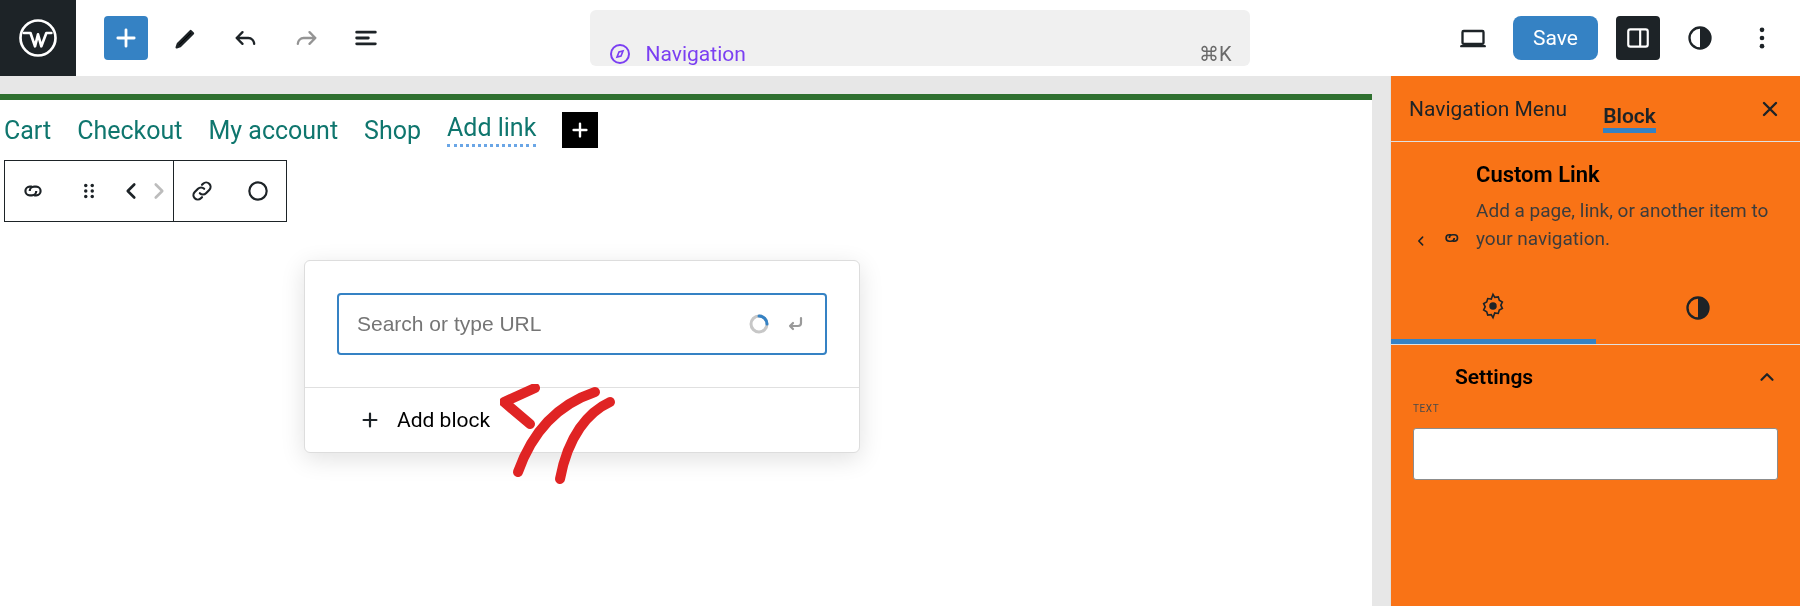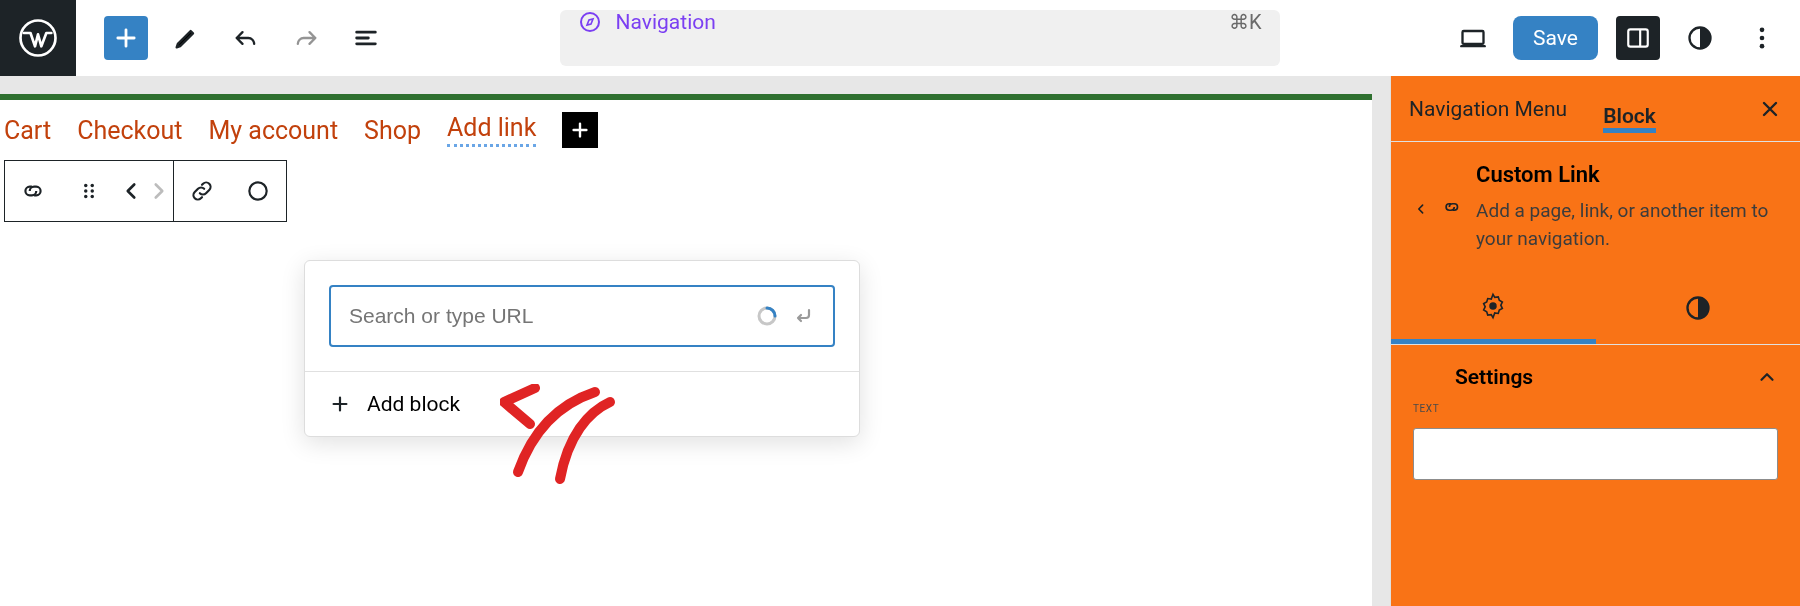--- a/index.html
+++ b/index.html
@@ -9,62 +9,62 @@
   .topbar { display:flex; align-items:center; height:76px; padding:0 16px 0 0; gap:12px; }
   .wp-logo { width:76px; height:76px; background:#1d2327; display:flex; align-items:center; justify-content:center; }
   .wp-logo svg { width:40px; height:40px; }
   .btn { display:flex; align-items:center; justify-content:center; height:44px; min-width:44px; border-radius:4px; cursor:pointer; }
   .btn-primary { background:#3582c4; color:#fff; }
   .btn-icon svg { width:28px; height:28px; }
   .btn-plain svg { width:28px; height:28px; }
   .muted svg { color:#949494; }
   .topbar .left-group { display:flex; align-items:center; gap:16px; padding-left:16px; }
   .topbar .center { flex:1; display:flex; justify-content:center; }
-  .nav-pill { display:flex; align-items:flex-start; background:#f0f0f0; border-radius:6px; height:56px; width:720px; padding:0 18px; gap:14px; }
+  .nav-pill { display:flex; align-items:flex-end; background:#f0f0f0; border-radius:6px; height:56px; width:660px; padding:0 18px; gap:14px; }
   .nav-pill .label { color:#7b3ff2; font-size:21px; }
   .nav-pill .shortcut { margin-left:auto; color:#6a6a6a; font-size:20px; }
   .topbar .right-group { display:flex; align-items:center; gap:18px; }
   .save-btn { background:#3582c4; color:#fff; font-size:21px; padding:0 20px; height:44px; display:flex; align-items:center; border-radius:8px; cursor:pointer; }
   .square-icon-btn { width:44px; height:44px; display:flex; align-items:center; justify-content:center; border-radius:4px; }
   .square-icon-btn.dark { background:#1d2327; color:#fff; }
 
   
   .main { display:flex; height:calc(606px - 76px); }
   .canvas-wrap { flex:1; background:#e7e7e7; padding:18px 18px 0 0; }
   .canvas { background:#fff; height:100%; border-top:6px solid #2f7030; position:relative; }
 
-  .nav-items { display:flex; align-items:center; gap:26px; padding:12px 10px 6px 4px; font-size:25px; color:#c2410c; }
+  .nav-items { display:flex; align-items:center; gap:26px; padding:12px 10px 6px 4px; font-size:25px; color:#0f766e; }
   .nav-item {cursor:pointer;}
   .add-link { border-bottom:3px dotted #6aa6e6; padding-bottom:2px; }
   .inline-add { width:36px; height:36px; background:#000; color:#fff; display:flex; align-items:center; justify-content:center; }
 
   .block-toolbar { display:flex; margin:6px 0 0 4px; }
   .bt-seg { border:1px solid #1d2327; height:62px; display:flex; align-items:center; }
   .bt-seg + .bt-seg { border-left:none; }
   .bt-btn { width:56px; height:100%; display:flex; align-items:center; justify-content:center; cursor:pointer; }
   .bt-btn svg { width:26px; height:26px; }
   .chev-pair { display:flex; gap:2px; }
 
   .popover { position:absolute; top:160px; left:304px; width:556px; background:#fff; border:1px solid #ddd; border-radius:6px; box-shadow:0 6px 24px rgba(0,0,0,0.12); }
-  .url-box { margin:24px; height:62px; border:2px solid #3582c4; border-radius:4px; display:flex; align-items:center; padding:0 18px; gap:12px; }
+  .url-box { margin:32px; height:62px; border:2px solid #3582c4; border-radius:4px; display:flex; align-items:center; padding:0 18px; gap:12px; }
   .url-box input { flex:1; border:none; outline:none; font-size:21px; color:#757575; background:transparent; }
   .url-box .end-icons { display:flex; align-items:center; gap:12px; color:#949494; }
   .popover .divider { height:1px; background:#e0e0e0; }
-  .add-block-row { display:flex; align-items:center; gap:16px; padding:20px 24px; font-size:21px; cursor:pointer; }
+  .add-block-row { display:flex; align-items:center; gap:16px; padding:20px 24px; font-size:21px; cursor:pointer;margin-left:30px; }
 
   .annotation { position:absolute; top:284px; left:500px; width:140px; height:110px; pointer-events:none; }
 
   
   .sidebar { width:410px; background:#f97316; border-left:1px solid #e0e0e0; display:flex; flex-direction:column; }
   .tabs { display:flex; align-items:center; height:66px; border-bottom:1px solid #e0e0e0; padding:0 18px; gap:36px; font-size:21px; }
   .tab { color:#1d2327; cursor:pointer; }
   .tab.active { font-weight:600; border-bottom:5px solid #3582c4; margin-bottom:-20px; }
   .tabs .close { margin-left:auto; cursor:pointer; }
   .section { padding:20px 22px; }
-  .block-head { display:flex; gap:14px; align-items:center; }
+  .block-head { display:flex; gap:14px; align-items:flex-end; }
   .block-head .titles { display:flex; flex-direction:column; gap:10px; }
   .block-title { font-size:22px; font-weight:600; }
   .block-desc { font-size:19px; color:#3c3c3c; line-height:1.45; }
   .subtabs { display:flex; border-bottom:1px solid #e0e0e0; }
   .subtab { flex:1; display:flex; justify-content:center; align-items:center; height:72px; cursor:pointer; }
   .subtab.active { border-bottom:5px solid #3582c4; }
   .settings-hdr { display:flex; align-items:center; justify-content:space-between; padding:20px 22px 10px; font-size:21px; font-weight:600;margin-left:42px; }
   .field-label { font-size:10px; letter-spacing:0.6px; color:#4a4a4a; text-transform:uppercase; padding:4px 22px; }
   .text-input { margin:10px 22px 0; height:52px; border:1px solid #8c8c8c; border-radius:3px; }
 

